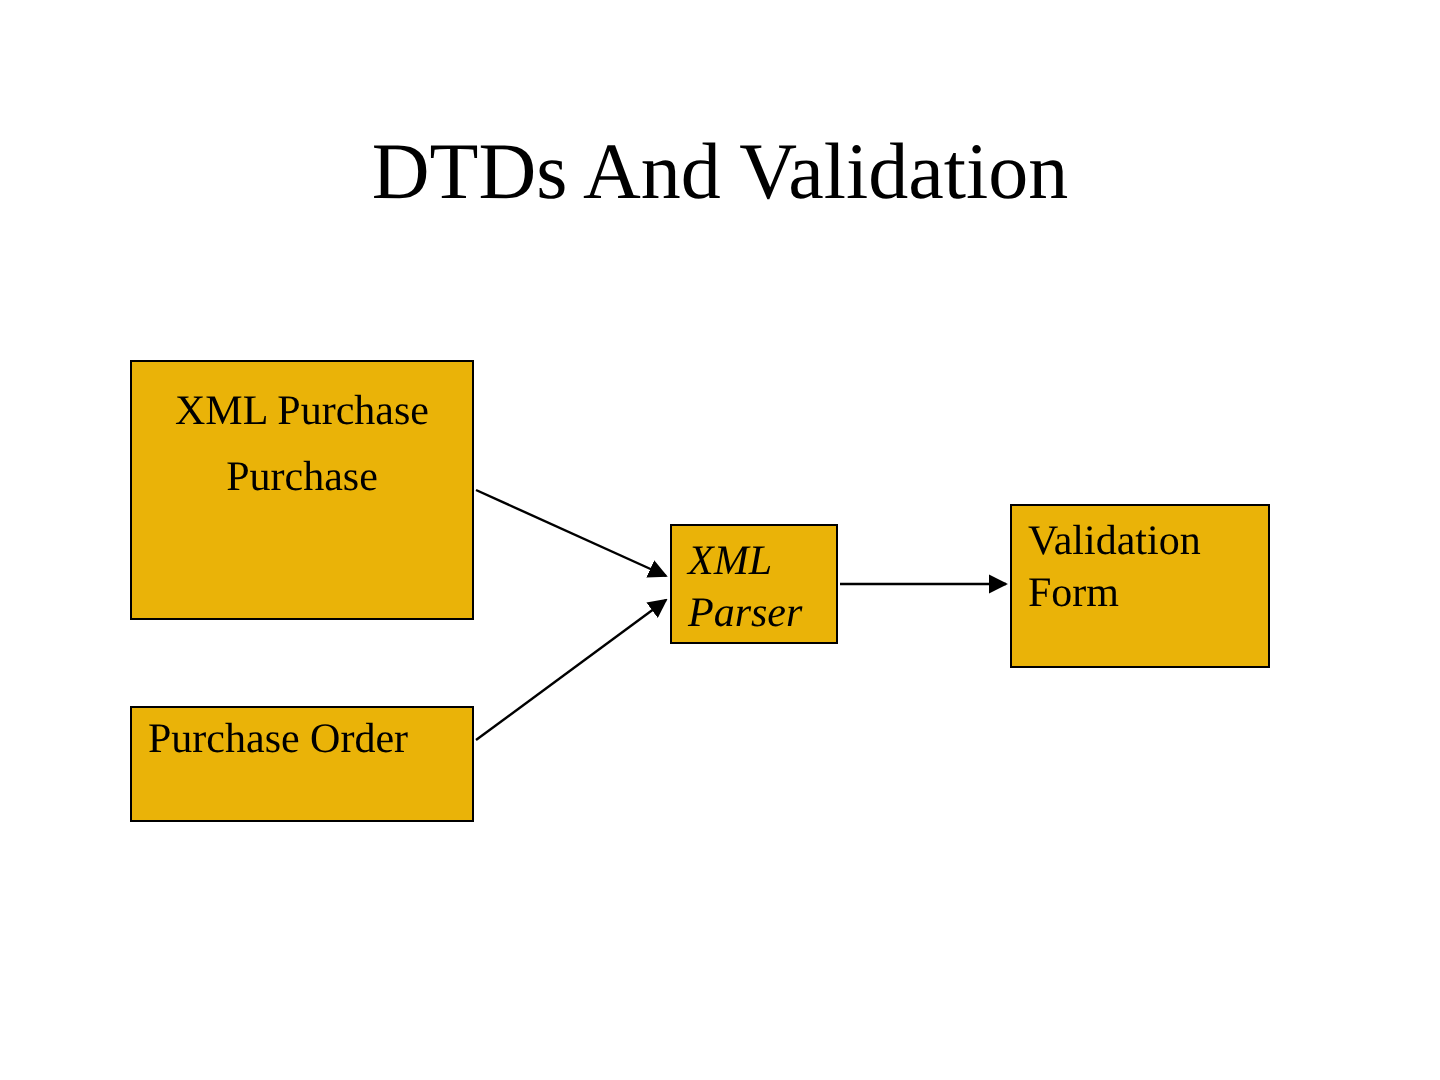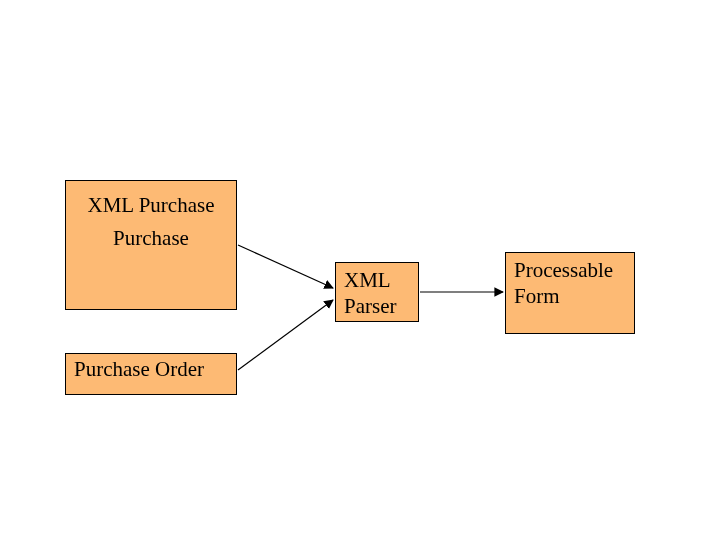--- a/index.html
+++ b/index.html
@@ -20,21 +20,21 @@
     position: absolute;
     top: 62px;
     left: 0;
     width: 720px;
     text-align: center;
     font-size: 40px;
   }
   .box {
     position: absolute;
     border: 1px solid #000;
-    background: #fdba74;
+    background: #eab308;
     box-sizing: border-box;
   }
   .box-top {
     left: 65px;
     top: 180px;
     width: 172px;
     height: 130px;
     text-align: center;
     font-size: 21px;
     line-height: 1.55;
@@ -42,66 +42,68 @@
   }
   .box-top span { display: block; }
   .box-parser {
     left: 335px;
     top: 262px;
     width: 84px;
     height: 60px;
     font-size: 21px;
     line-height: 1.25;
     padding: 4px 8px;
+    font-style: italic;
   }
   .box-form {
     left: 505px;
     top: 252px;
     width: 130px;
     height: 82px;
     font-size: 21px;
     line-height: 1.25;
     padding: 4px 8px;
   }
   .box-dtd {
     left: 65px;
     top: 353px;
     width: 172px;
-    height: 42px;
+    height: 58px;
     font-size: 21px;
     line-height: 1.25;
     padding: 2px 8px;
   }
   svg.arrows {
     position: absolute;
     left: 0;
     top: 0;
     width: 720px;
     height: 540px;
     pointer-events: none;
   }
 </style>
 </head>
 <body>
 
 <div class="stage">
 
+  <div class="title">DTDs And Validation</div>
 
   <div class="box box-top">
     <span>XML Purchase</span>
     <span>Purchase</span>
   </div>
 
   <div class="box box-parser">
     <div>XML</div>
     <div>Parser</div>
   </div>
 
   <div class="box box-form">
-    <div>Processable</div>
+    <div>Validation</div>
     <div>Form</div>
   </div>
 
   <div class="box box-dtd">
     <div>Purchase Order</div>
   </div>
 
   <svg class="arrows" viewBox="0 0 720 540">
     <defs>
       <marker id="ah" viewBox="0 0 10 10" refX="9" refY="5" markerWidth="8" markerHeight="8" orient="auto-start-reverse">

